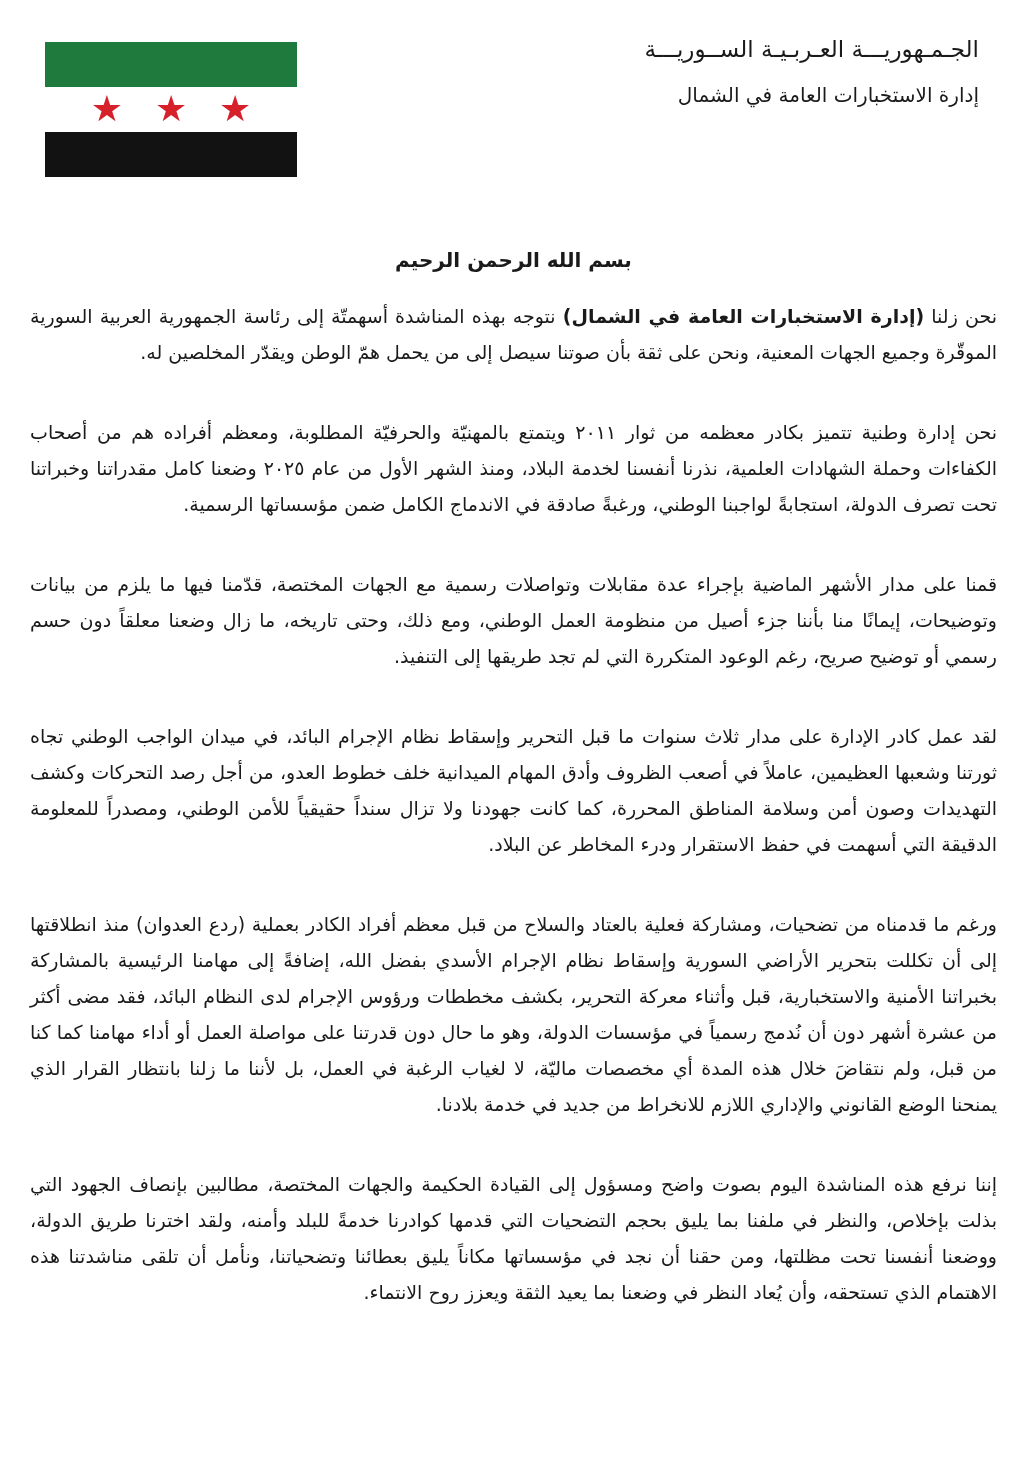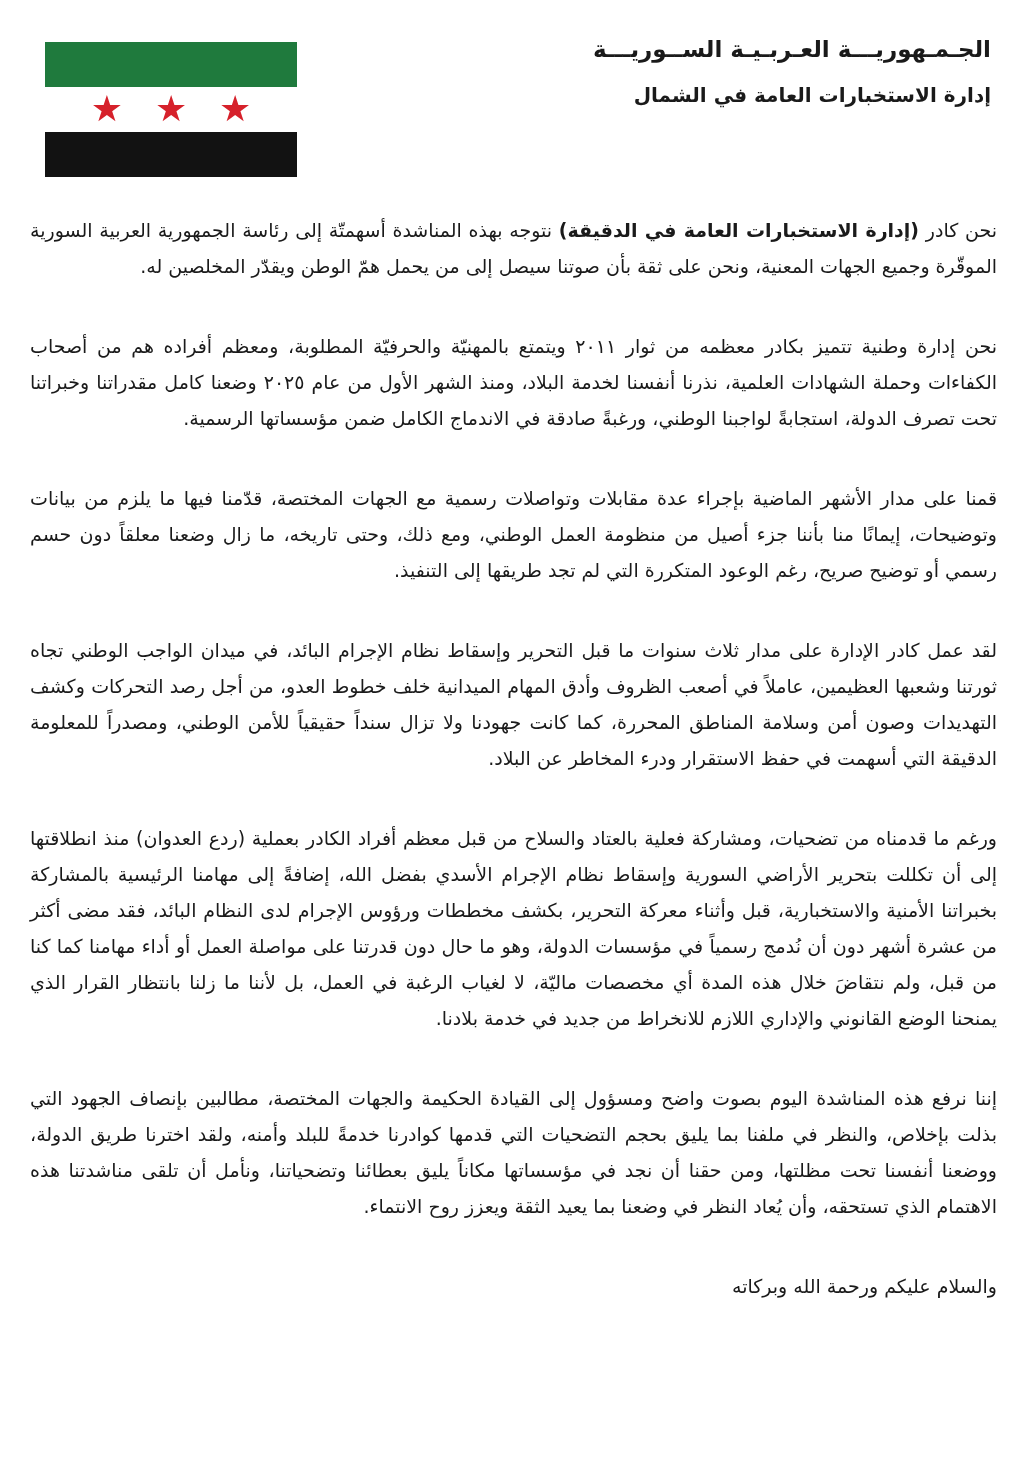--- a/index.html
+++ b/index.html
@@ -38,23 +38,23 @@
   .flag .star {
     color: #d6212b;
     font-size: 36px;
     line-height: 45px;
     transform: translateY(-1px);
   }
 
   .header-text {
     position: absolute;
     top: 34px;
-    right: 36px;
+    right: 48px;
     text-align: right;
-    font-weight: bold;
+    font-weight: normal;
   }
   .header-line-republic   { font-size: 23px; line-height: 30px; margin-bottom: 17px; }
   .header-line-directorate{ font-size: 20px; line-height: 28px; margin-bottom: 5px; }
   .header-line-date       { font-size: 20px; line-height: 28px; }
 
   
   .content {
     padding: 0 30px;
   }
   .basmala {
@@ -97,34 +97,34 @@
 
     <div class="header-text">
       <div class="header-line-republic">الجـمـهوريـــة العـربـيـة الســوريـــة</div>
       <div class="header-line-directorate">إدارة الاستخبارات العامة في الشمال</div>
     </div>
 
   </div>
 
   <div class="content">
 
+    <div class="basmala">بسم الله الرحمن الرحيم</div>
 
     <p>
-      <span>نحن كادر </span>
-      <span class="bold-inline">(إدارة الاستخبارات العامة في الدقيقة)</span>
+      <span>نحن زلنا </span>
+      <span class="bold-inline">(إدارة الاستخبارات العامة في الشمال)</span>
       <span> نتوجه بهذه المناشدة أسهمتّة إلى رئاسة الجمهورية العربية السورية الموقّرة وجميع الجهات المعنية، ونحن على ثقة بأن صوتنا سيصل إلى من يحمل همّ الوطن ويقدّر المخلصين له.</span>
     </p>
 
     <p>نحن إدارة وطنية تتميز بكادر معظمه من ثوار ٢٠١١ ويتمتع بالمهنيّة والحرفيّة المطلوبة، ومعظم أفراده هم من أصحاب الكفاءات وحملة الشهادات العلمية، نذرنا أنفسنا لخدمة البلاد، ومنذ الشهر الأول من عام ٢٠٢٥ وضعنا كامل مقدراتنا وخبراتنا تحت تصرف الدولة، استجابةً لواجبنا الوطني، ورغبةً صادقة في الاندماج الكامل ضمن مؤسساتها الرسمية.</p>
 
     <p>قمنا على مدار الأشهر الماضية بإجراء عدة مقابلات وتواصلات رسمية مع الجهات المختصة، قدّمنا فيها ما يلزم من بيانات وتوضيحات، إيمانًا منا بأننا جزء أصيل من منظومة العمل الوطني، ومع ذلك، وحتى تاريخه، ما زال وضعنا معلقاً دون حسم رسمي أو توضيح صريح، رغم الوعود المتكررة التي لم تجد طريقها إلى التنفيذ.</p>
 
     <p>لقد عمل كادر الإدارة على مدار ثلاث سنوات ما قبل التحرير وإسقاط نظام الإجرام البائد، في ميدان الواجب الوطني تجاه ثورتنا وشعبها العظيمين، عاملاً في أصعب الظروف وأدق المهام الميدانية خلف خطوط العدو، من أجل رصد التحركات وكشف التهديدات وصون أمن وسلامة المناطق المحررة، كما كانت جهودنا ولا تزال سنداً حقيقياً للأمن الوطني، ومصدراً للمعلومة الدقيقة التي أسهمت في حفظ الاستقرار ودرء المخاطر عن البلاد.</p>
 
     <p>ورغم ما قدمناه من تضحيات، ومشاركة فعلية بالعتاد والسلاح من قبل معظم أفراد الكادر بعملية (ردع العدوان) منذ انطلاقتها إلى أن تكللت بتحرير الأراضي السورية وإسقاط نظام الإجرام الأسدي بفضل الله، إضافةً إلى مهامنا الرئيسية بالمشاركة بخبراتنا الأمنية والاستخبارية، قبل وأثناء معركة التحرير، بكشف مخططات ورؤوس الإجرام لدى النظام البائد، فقد مضى أكثر من عشرة أشهر دون أن نُدمج رسمياً في مؤسسات الدولة، وهو ما حال دون قدرتنا على مواصلة العمل أو أداء مهامنا كما كنا من قبل، ولم نتقاضَ خلال هذه المدة أي مخصصات ماليّة، لا لغياب الرغبة في العمل، بل لأننا ما زلنا بانتظار القرار الذي يمنحنا الوضع القانوني والإداري اللازم للانخراط من جديد في خدمة بلادنا.</p>
 
     <p>إننا نرفع هذه المناشدة اليوم بصوت واضح ومسؤول إلى القيادة الحكيمة والجهات المختصة، مطالبين بإنصاف الجهود التي بذلت بإخلاص، والنظر في ملفنا بما يليق بحجم التضحيات التي قدمها كوادرنا خدمةً للبلد وأمنه، ولقد اخترنا طريق الدولة، ووضعنا أنفسنا تحت مظلتها، ومن حقنا أن نجد في مؤسساتها مكاناً يليق بعطائنا وتضحياتنا، ونأمل أن تلقى مناشدتنا هذه الاهتمام الذي تستحقه، وأن يُعاد النظر في وضعنا بما يعيد الثقة ويعزز روح الانتماء.</p>
 
-    <p class="closing">والسلام عليكم ورحمة الله وبركاته</p>
 
   </div>
 
 </div>
 
 </body></html>

